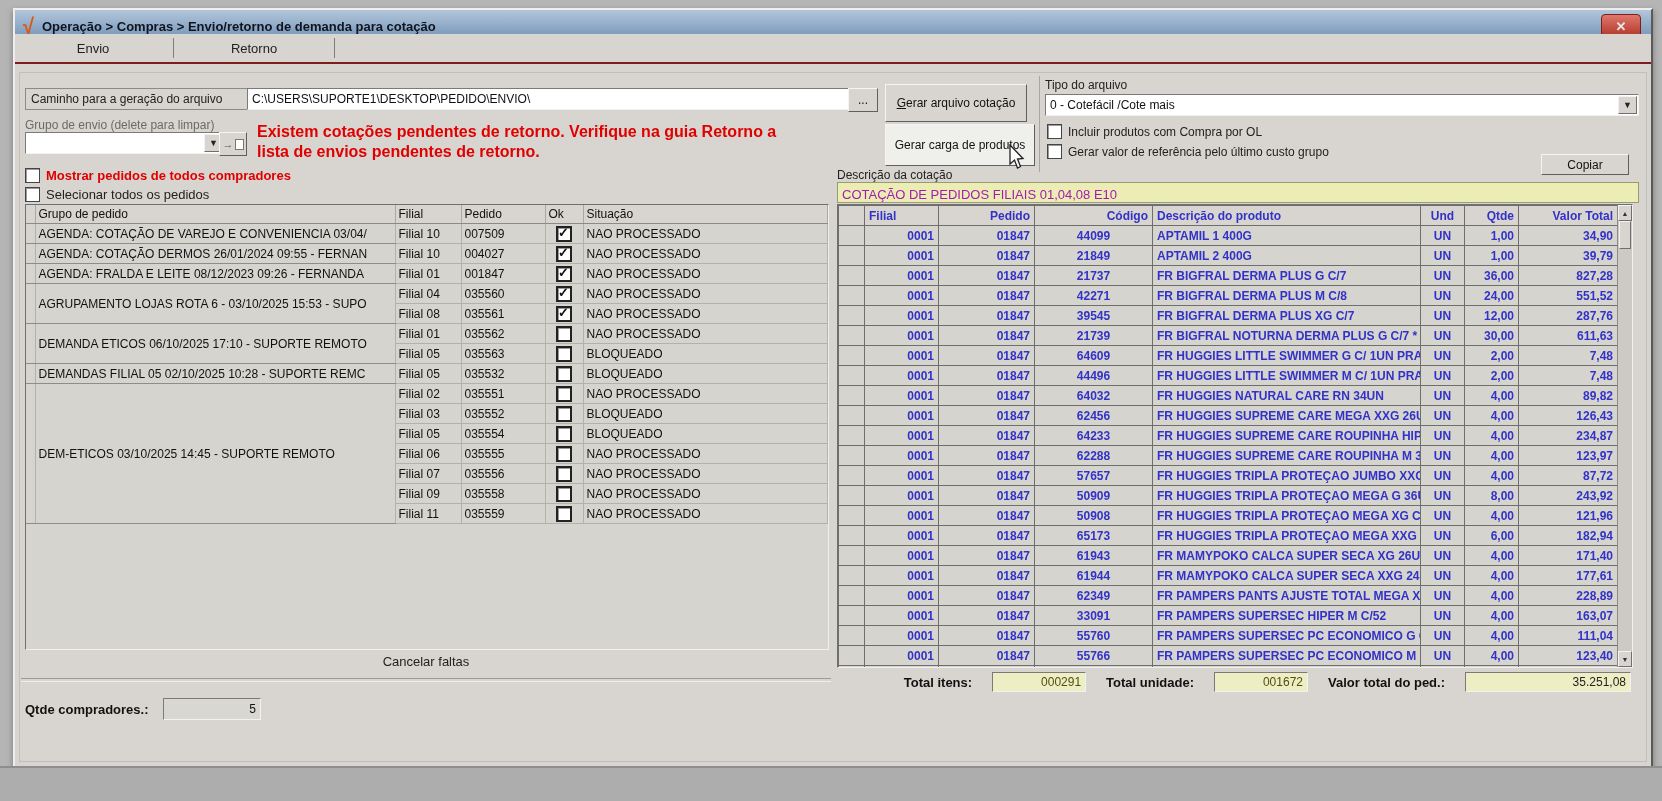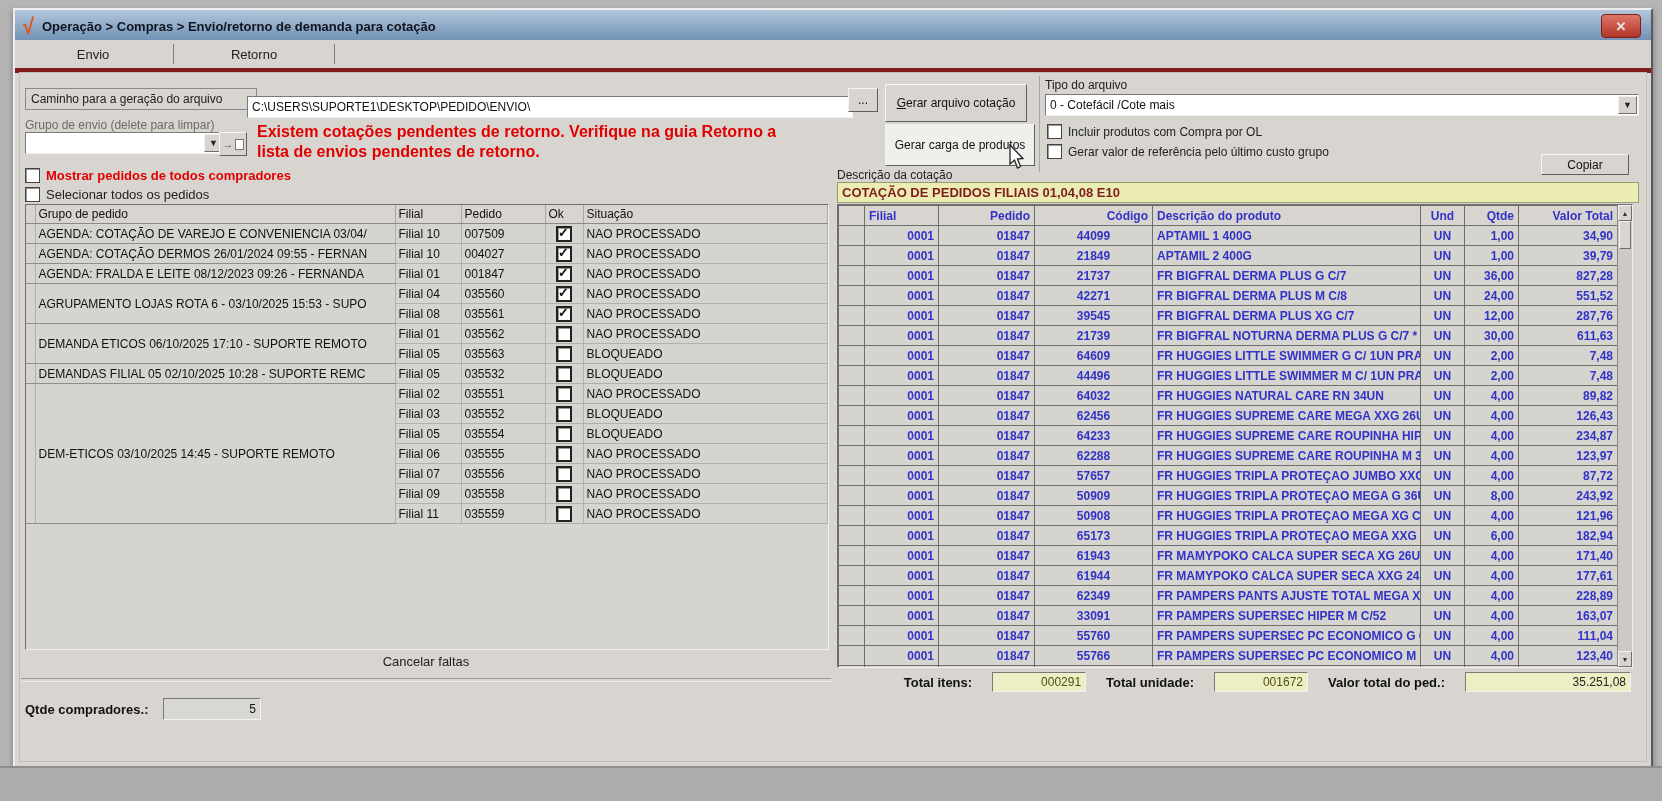--- a/index.html
+++ b/index.html
@@ -6,21 +6,21 @@
   body{width:1662px;height:801px;background:#b5b5b5;font-family:"Liberation Sans",sans-serif;position:relative;overflow:hidden;}
   .window{position:absolute;left:13px;top:8px;width:1636px;height:756px;background:#d8d5d0;
     border:2px solid;border-color:#eeeeee #5a5a5a #5a5a5a #eeeeee;box-shadow:0 3px 6px rgba(0,0,0,.35);}
   .titlebar{position:absolute;left:0;top:0;right:0;height:32px;background:linear-gradient(#b3c6da,#6d8fb4);
     display:flex;align-items:center;padding:0 8px;border-bottom:1px solid #4a6988;}
   .title-icon{color:#e05510;font-weight:bold;font-size:20px;margin-right:8px;transform:scaleY(1.1);}
   .title-text{font-size:13px;font-weight:bold;color:#10141e;}
   .close-btn{position:absolute;right:10px;top:4px;width:38px;height:22px;border-radius:4px;
     background:linear-gradient(#e0776a,#b03528);border:1px solid #7c1f16;color:#e8e8e8;
     display:flex;align-items:center;justify-content:center;font-weight:bold;font-size:13px;}
-  .tabbar{position:absolute;left:0;top:30px;right:0;height:28px;display:flex;align-items:center;background:#d8d5d0;border-bottom:5px solid #7f1d1d;}
+  .tabbar{position:absolute;left:0;top:24px;right:0;height:28px;display:flex;align-items:center;background:#d8d5d0;border-bottom:2px solid #7f1d1d;}
   .tab{font-size:13px;color:#222;padding:0 8px;text-align:center;}
   .tabsep{width:1px;height:20px;background:#7d7d7d;margin:0 2px;}
   .content{position:absolute;left:4px;top:62px;right:4px;bottom:4px;border:1px solid #c2bfba;}
 
   .lbl{font-size:12px;color:#222;}
   .sunken{border:1px solid;border-color:#7a7a7a #f2f2f2 #f2f2f2 #7a7a7a;background:#fff;}
   .btn{display:flex;align-items:center;justify-content:center;font-size:12px;color:#111;
     border:1px solid;border-color:#f4f4f4 #5f5f5f #5f5f5f #f4f4f4;background:#d8d5d0;}
   .field{font-size:12px;color:#111;display:flex;align-items:center;padding:0 4px;white-space:nowrap;overflow:hidden;}
   .abs{position:absolute;}
@@ -40,21 +40,21 @@
   .lg td,.lg th{font-size:12px;height:19px;padding:0 3px;white-space:nowrap;overflow:hidden;font-weight:normal;text-align:left;color:#111;}
   .lg th{border-bottom:1px solid #8a8a8a;border-right:1px solid #a8a8a8;background:#d8d5d0;height:18px;}
   .lg td{border-bottom:1px solid #b3b1ac;border-right:1px solid #b3b1ac;background:#d6d4cf;}
   .lg td.group-cell{vertical-align:middle;border-bottom:1px solid #8f8d88;}
   .lg td.ok-cell{text-align:center;padding:0;}
   .rg td,.rg th{font-size:12px;height:19px;padding:0 4px;white-space:nowrap;overflow:hidden;color:#3232c8;font-weight:bold;}
   .rg th{border:1px solid #6e6e6e;background:#d8d5d0;text-align:left;}
   .rg td{border:1px solid #6e6e6e;background:#d6d4cf;}
   .rg .num{text-align:right;}
   .rg .ctr{text-align:center;}
-  .yellow-field{background:#ecedb5;border:1px solid #9b9b72;color:#7f1d1d;font-weight:bold;}
+  .yellow-field{background:#ecedb5;border:1px solid #9b9b72;color:#a21caf;font-weight:normal;align-items:flex-end;}
   .totals-field{background:#eeeec4;border:1px solid;border-color:#7a7a7a #f2f2f2 #f2f2f2 #7a7a7a;
     font-size:12px;color:#4f4f10;display:flex;align-items:center;justify-content:flex-end;padding:0 4px;text-align:right;}
   .tot-label{font-size:13px;font-weight:bold;color:#111;}
   .scrollbar{position:absolute;top:0;bottom:0;right:0;width:14px;background:#cdcac5;border-left:1px solid #8a8a8a;}
   .sb-btn{position:absolute;left:0;right:0;height:14px;background:#d8d5d0;border:1px solid;border-color:#f2f2f2 #6f6f6f #6f6f6f #f2f2f2;
     font-size:7px;display:flex;align-items:center;justify-content:center;color:#333;}
   .sb-thumb{position:absolute;left:1px;right:1px;top:16px;height:26px;background:#d8d5d0;border:1px solid;border-color:#f2f2f2 #6f6f6f #6f6f6f #f2f2f2;}
   .cursor{position:absolute;z-index:50;}
   .desktop-strip{position:absolute;left:0;right:0;top:766px;height:35px;background:#adadad;border-top:2px solid #8e8e8e;}
 </style>
@@ -74,21 +74,21 @@
   <div class="tabbar">
     <div class="tab" style="width:140px;">Envio</div>
     <div class="tabsep"></div>
     <div class="tab" style="width:140px;">Retorno</div>
     <div class="tabsep"></div>
   </div>
 
   <div class="content"></div>
 
   <div class="abs boxlabel lbl" style="left:10px;top:78px;width:220px;height:20px;">Caminho para a geração do arquivo</div>
-  <div class="abs sunken field" style="left:232px;top:78px;width:596px;height:20px;margin-top:8px;">
+  <div class="abs sunken field" style="left:232px;top:78px;width:596px;height:20px;">
     <span>C:\USERS\SUPORTE1\DESKTOP\PEDIDO\ENVIO\</span>
   </div>
   <div class="abs btn" style="left:833px;top:78px;width:28px;height:22px;">...</div>
 
   <div class="abs btn" style="left:870px;top:74px;width:140px;height:36px;">
     <span id="gerar-arquivo-label"><u>G</u>erar arquivo cotação</span>
   </div>
   <div class="abs btn" style="left:870px;top:114px;width:148px;height:40px;background:#efefec;">Gerar carga de produtos</div>
 
   <svg class="cursor" style="left:994px;top:134px;" width="18" height="26" viewBox="0 0 18 26">

